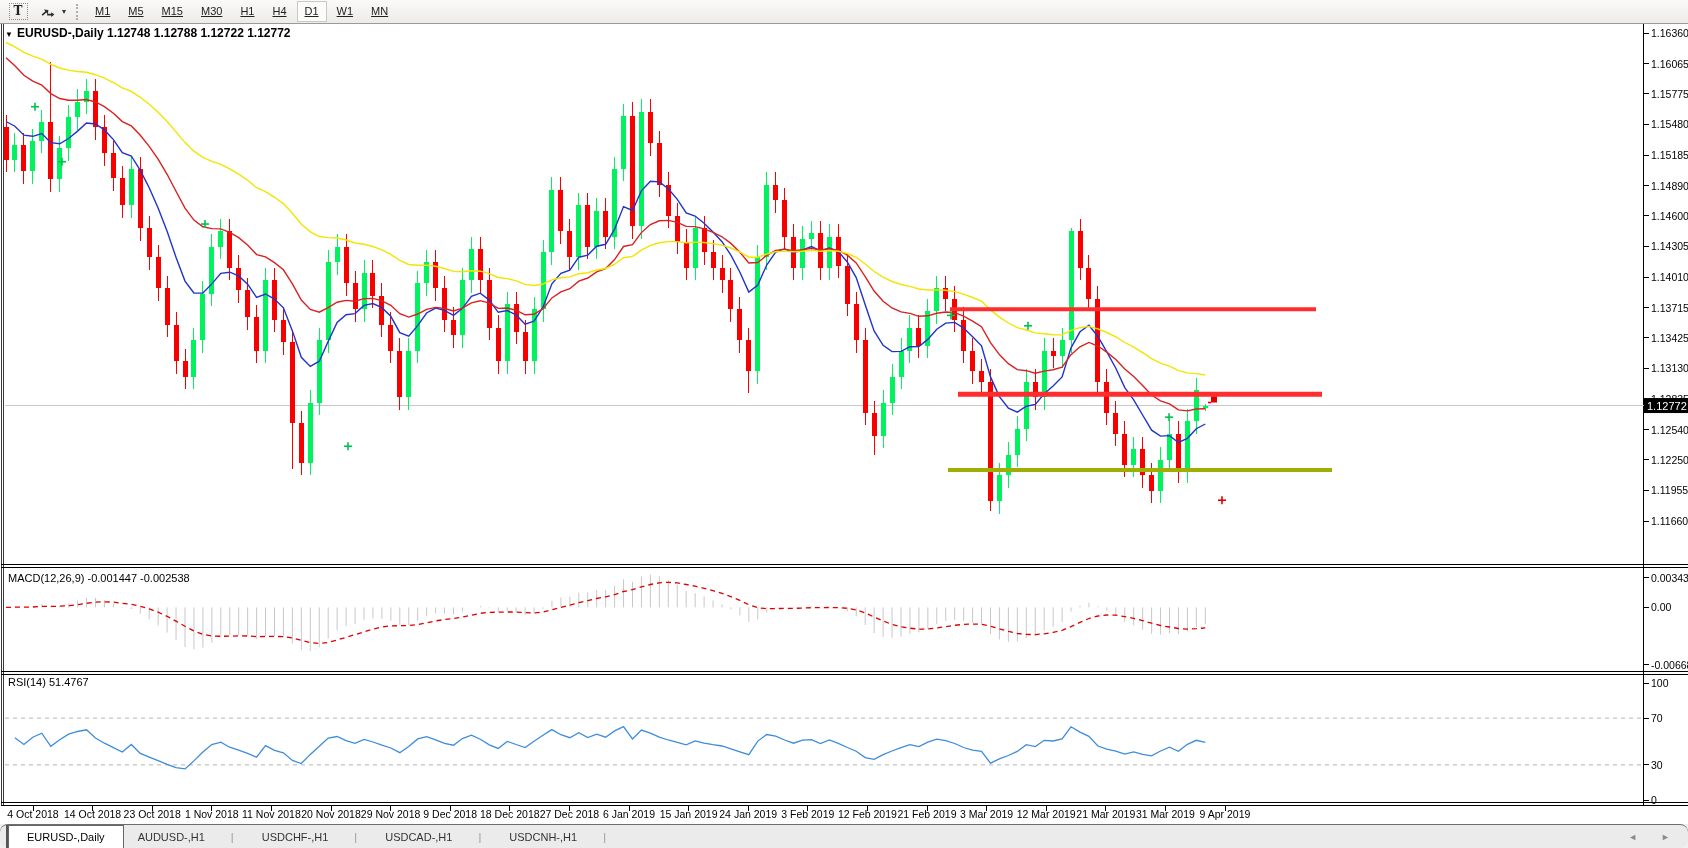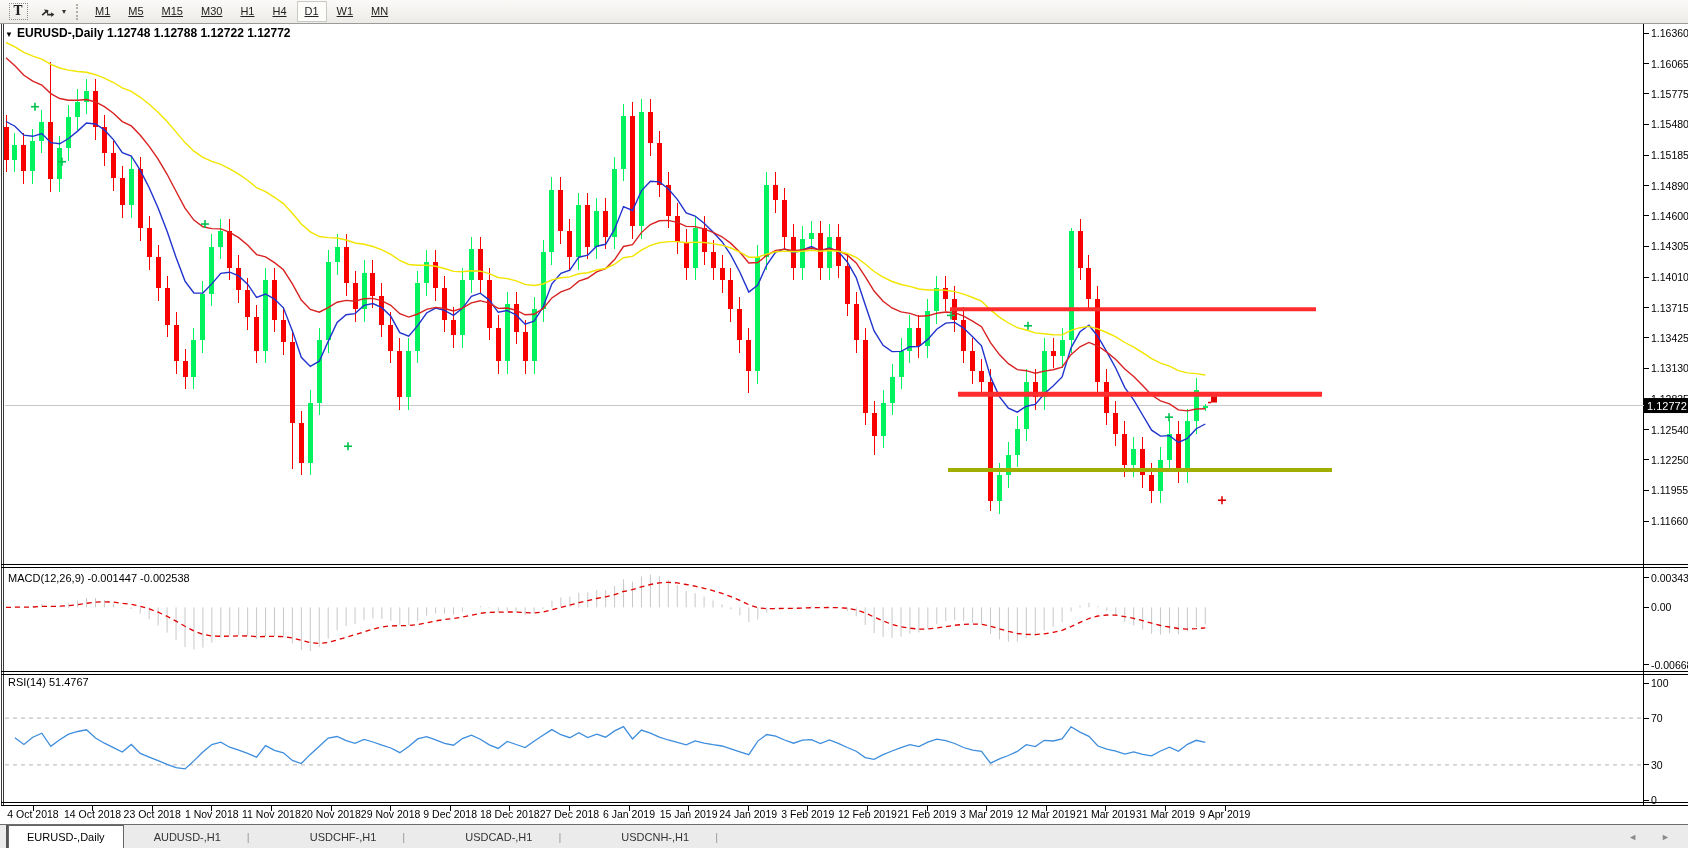--- a/index.html
+++ b/index.html
@@ -16,23 +16,23 @@
   .grip{height:16px;border-left:2px dotted #b0aeaa;margin:0 8px 0 10px;}
   .tf{font-size:11px;color:#222;padding:3px 7px;margin:0 1px;border:1px solid transparent;
     background:transparent;line-height:13px;text-decoration:underline;}
   .tf.active{background:#fcfcfb;border-color:#cbc9c3;}
   
   #chart{position:absolute;top:24px;left:0;background:#fff;}
   svg text{font-family:"Liberation Sans",sans-serif;}
   
   .tabbar{position:absolute;left:0;top:824px;width:1688px;height:24px;
     background:#ebebeb;border-top:1px solid #6d6d6d;display:flex;align-items:stretch;
-    box-sizing:border-box;}
+    box-sizing:border-box;border-radius:8px;}
   .tabbar .edge{width:6px;border-right:2px solid #555;}
-  .tab{font-size:11px;color:#333;display:flex;align-items:center;padding:0 30px;
+  .tab{font-size:11px;color:#333;display:flex;align-items:center;padding:0 14px;
     white-space:nowrap;}
   .tab.active{background:#fff;border:1px solid #666;border-bottom:none;color:#000;
     padding:0 18px;}
   .tab:not(.active)::after{content:"|";color:#9a9a9a;margin-left:26px;}
   .tab-arrows{margin-left:auto;display:flex;align-items:center;gap:24px;
     padding-right:18px;color:#8a8a8a;font-size:9px;}
 </style>
 </head>
 <body>
 

